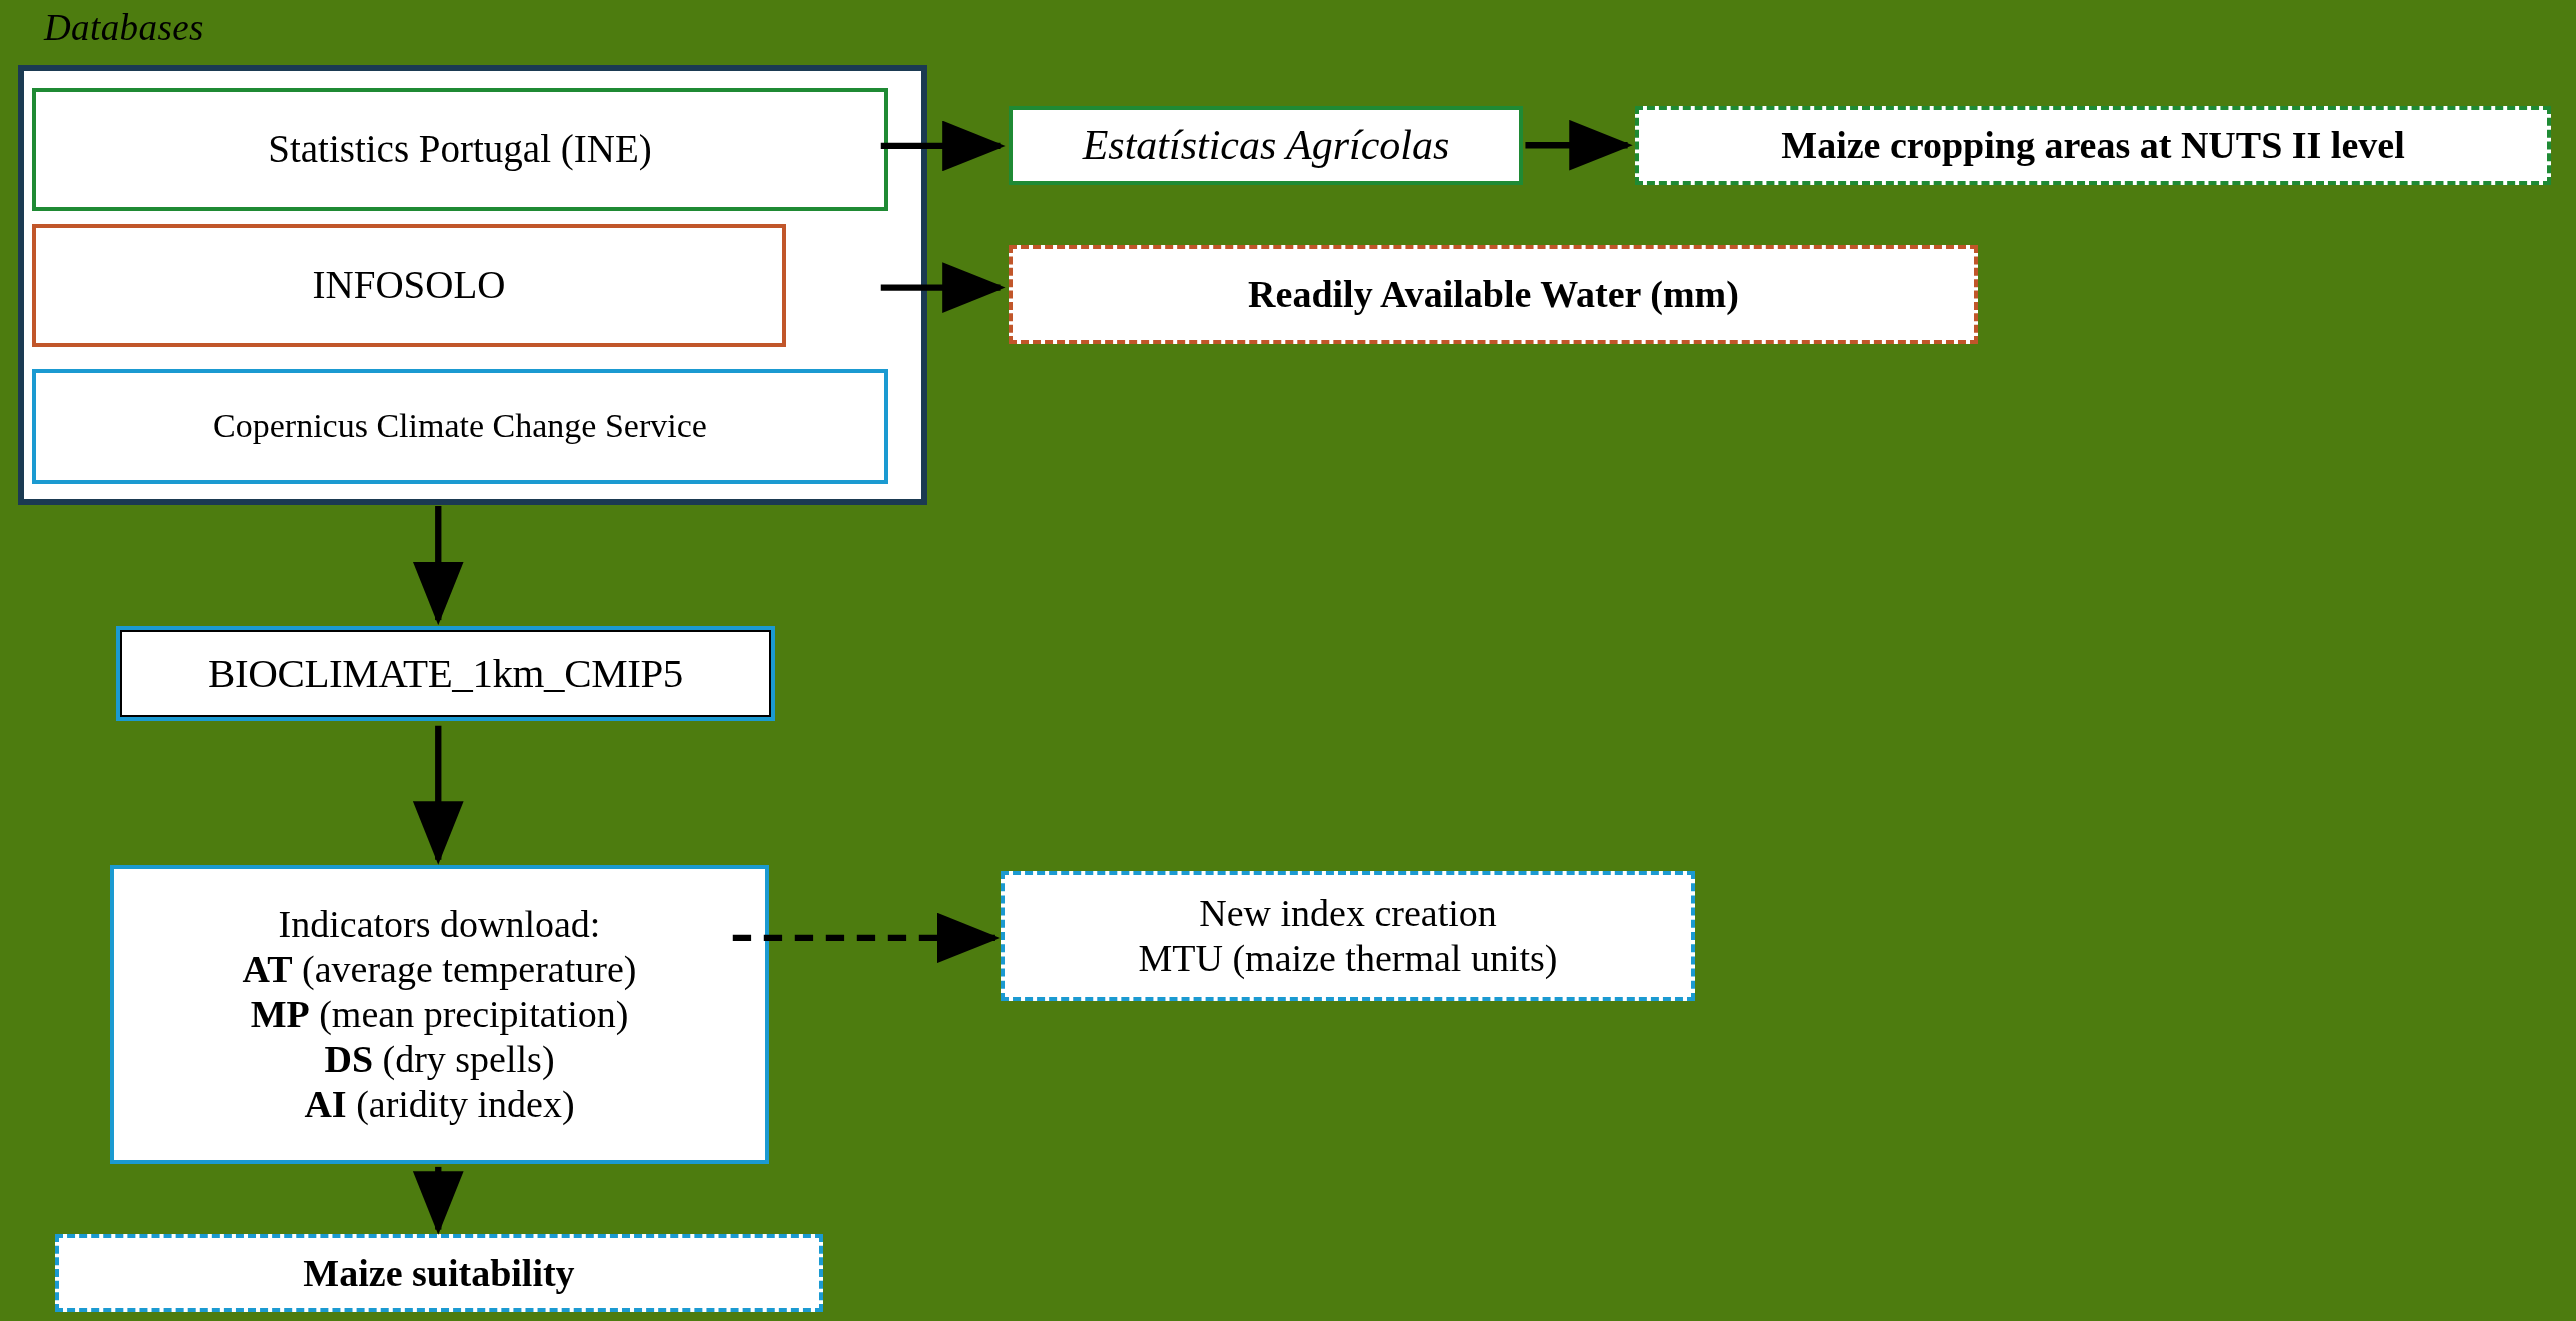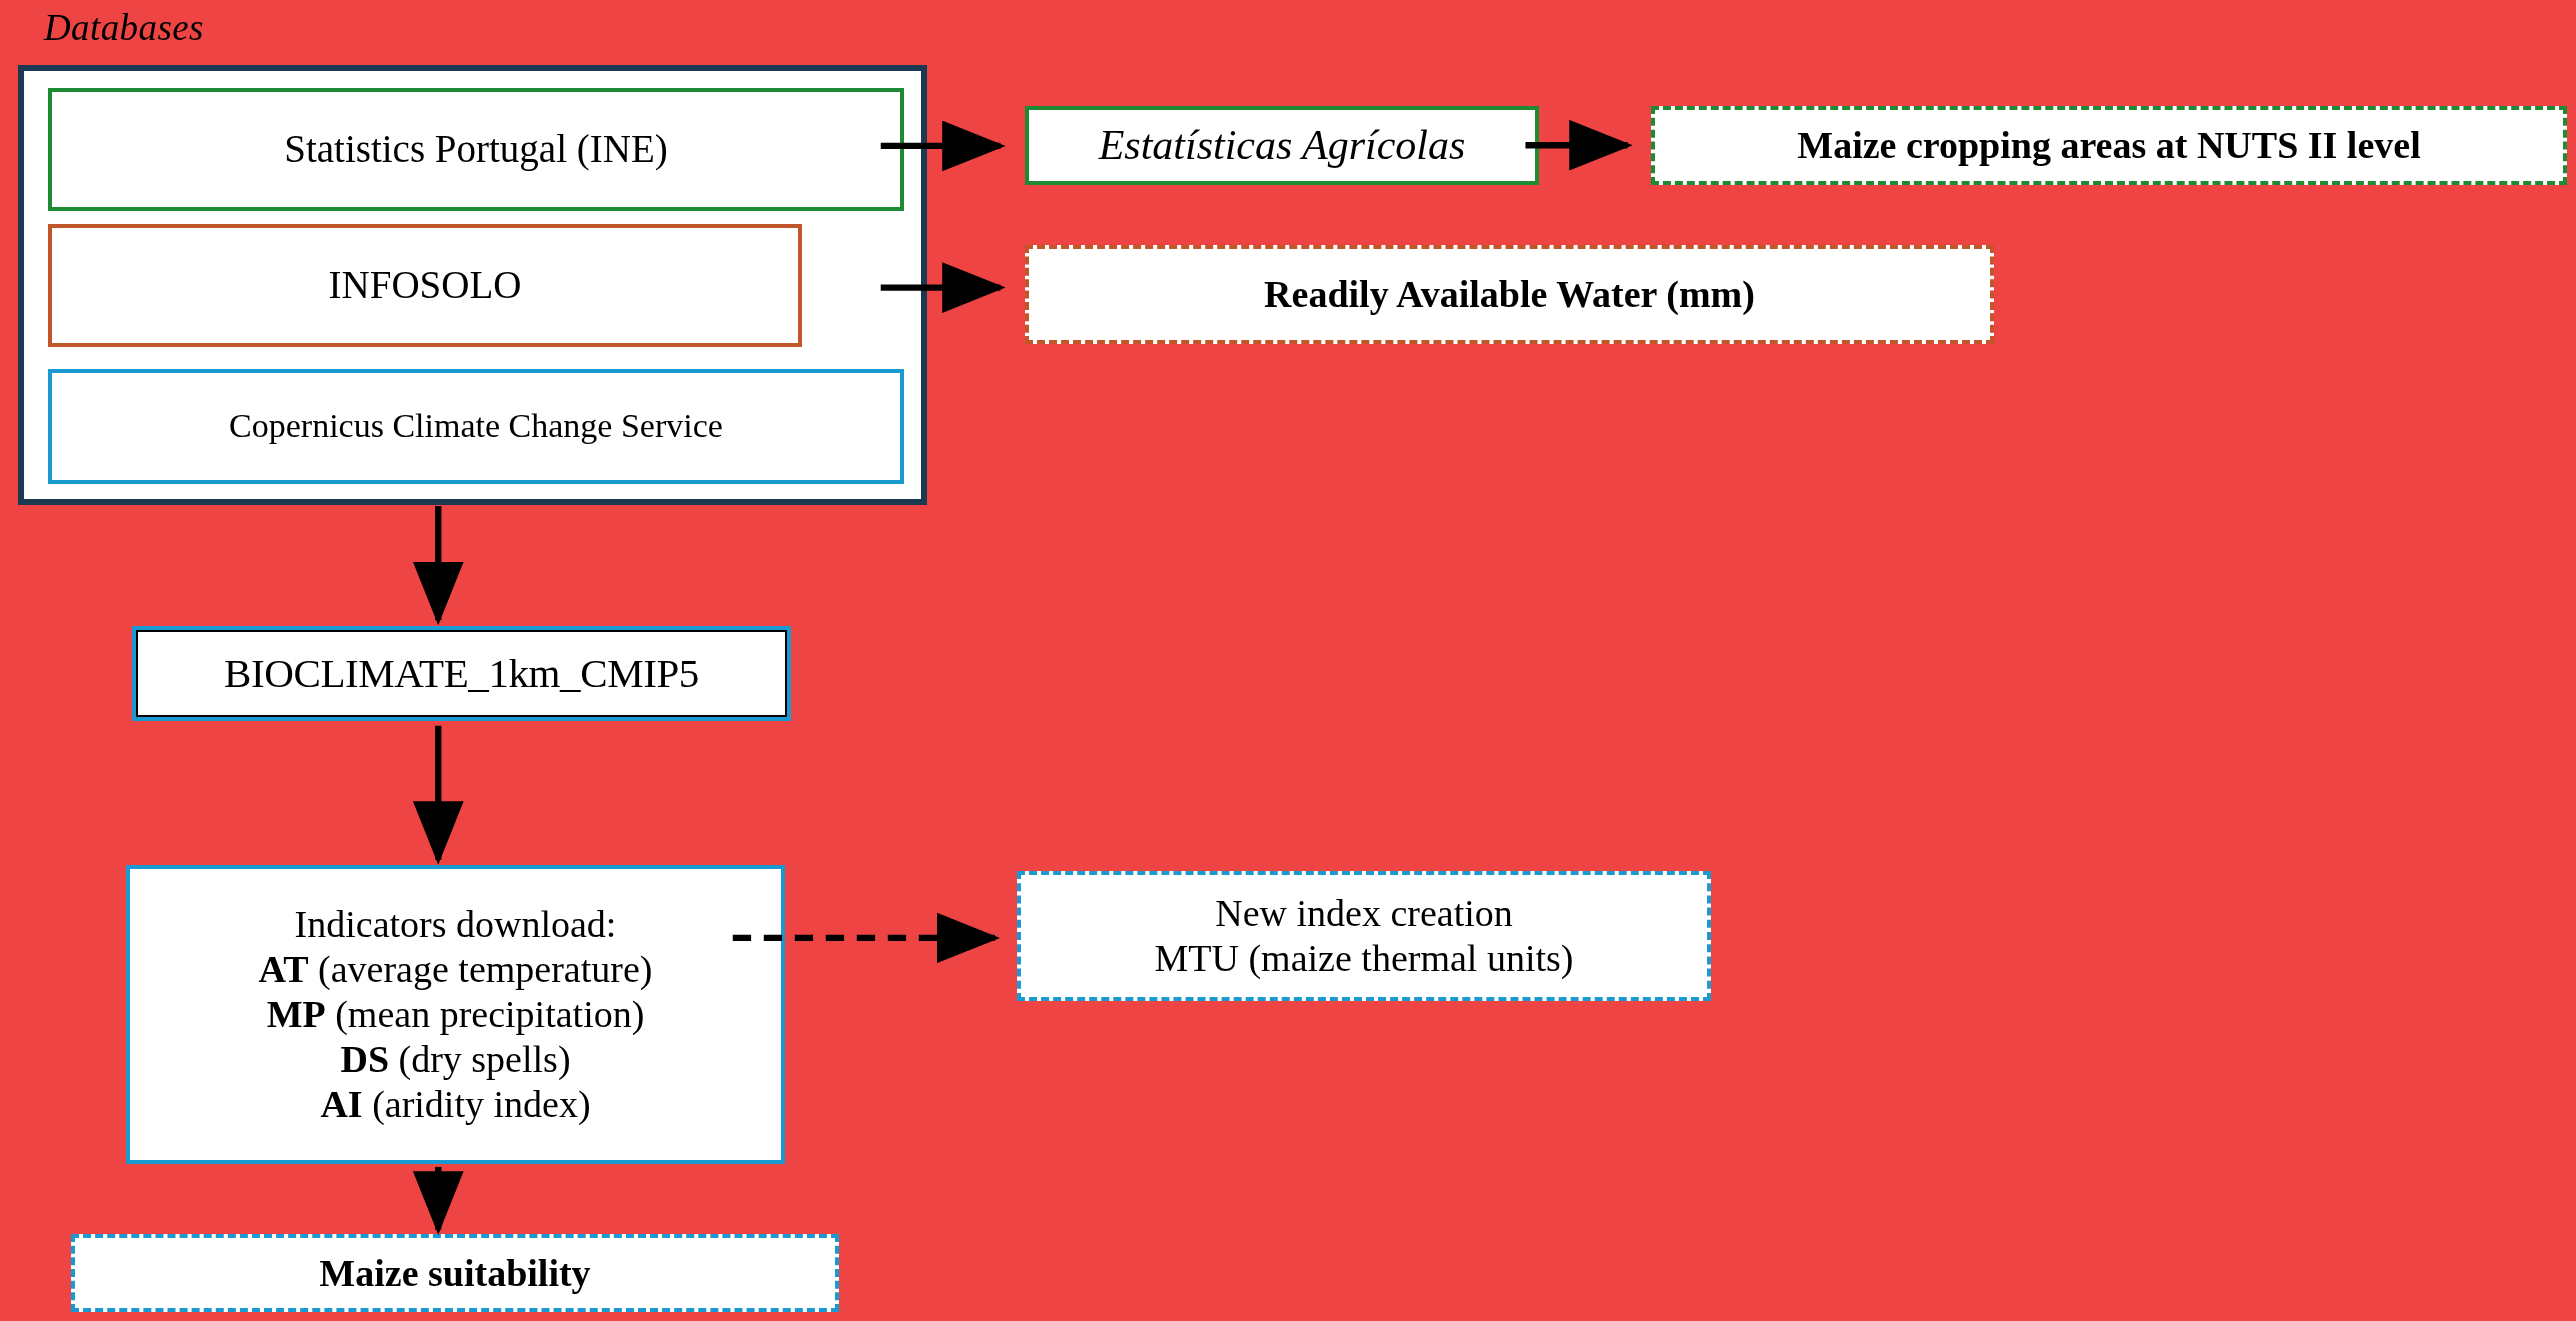--- a/index.html
+++ b/index.html
@@ -8,35 +8,34 @@
     background: #ffffff;
   }
   body {
     font-family: "Liberation Serif", "DejaVu Serif", serif;
     color: #000000;
   }
   #canvas {
     position: relative;
     width: 2576px;
     height: 1322px;
-    background: #ef4444;
+    background: #4d7c0f;
     overflow: hidden;
   }
 
   
   .node {
     position: absolute;
     box-sizing: border-box;
     display: flex;
     align-items: center;
     justify-content: center;
     text-align: left;
     background: #ffffff;
     line-height: 1.18;
-    margin-left: 16px;
   }
 
   
   #databases-label {
     position: absolute;
     left: 44px;
     top: 5.6px;
     font-style: italic;
     font-size: 37px;
     letter-spacing: 0.4px;

